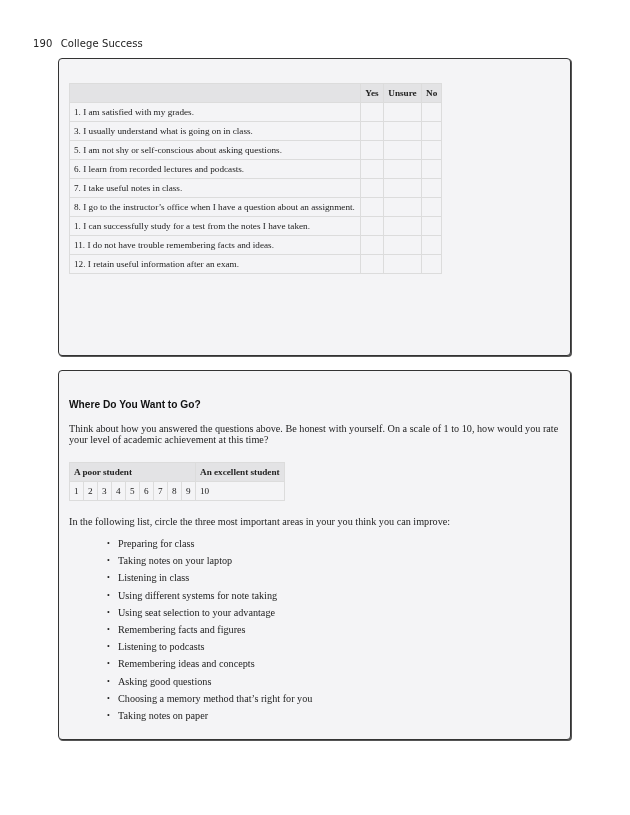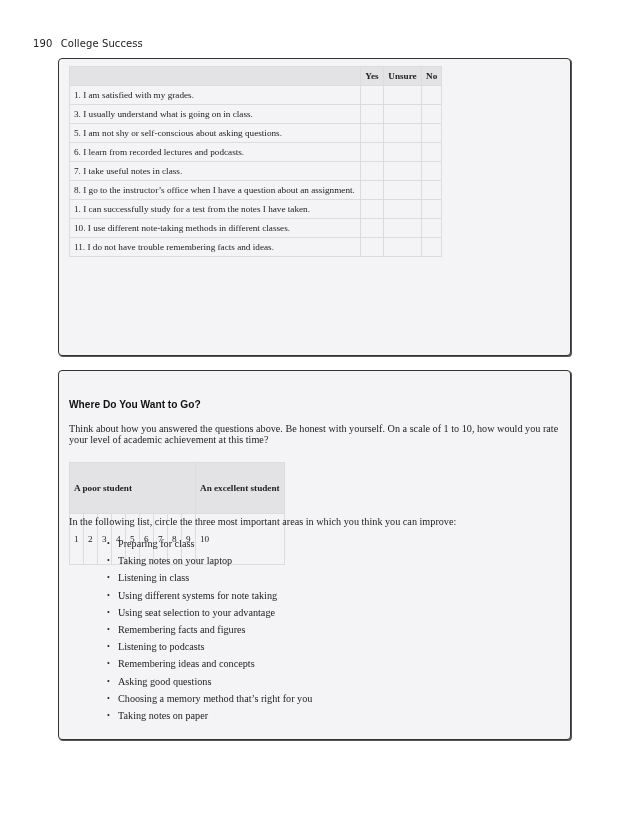--- a/index.html
+++ b/index.html
@@ -33,21 +33,21 @@
       border: 1.3px solid #333;
       border-radius: 4px;
       box-shadow: 1px 1px 0 #555;
     }
     .box1 { top: 58px; height: 296px; }
     .box2 { top: 370px; height: 368px; }
 
     table.survey {
       position: absolute;
       left: 10px;
-      top: 7px;
+      top: 24px;
       border-collapse: collapse;
       font-size: 9.2px;
       background: #f4f4f6;
     }
     table.survey th, table.survey td {
       border: 1px solid #dcdcdc;
       height: 18px;
       padding: 0 4px;
       white-space: nowrap;
     }
@@ -82,21 +82,21 @@
     table.scale {
       position: absolute;
       left: 10px;
       top: 91px;
       border-collapse: collapse;
       font-size: 9.2px;
     }
     table.scale th, table.scale td {
       border: 1px solid #dcdcdc;
       height: 18px;
-      padding: 16px 4px;
+      padding: 0 4px;
       white-space: nowrap;
       margin-left: 12px;
     }
     table.scale th {
       background: #e3e3e5;
       font-weight: bold;
       text-align: left;
     }
     table.scale td { text-align: left; width: 5px; }
     table.scale td.last { width: auto; }
@@ -183,27 +183,27 @@
         <td class="c-unsure"></td>
         <td class="c-no"></td>
       </tr>
       <tr>
         <td class="q">1. I can successfully study for a test from the notes I have taken.</td>
         <td class="c-yes"></td>
         <td class="c-unsure"></td>
         <td class="c-no"></td>
       </tr>
       <tr>
-        <td class="q">10. I use different note-taking methods in different classes.</td>
-        <td class="c-yes"></td>
-        <td class="c-unsure"></td>
-        <td class="c-no"></td>
-      </tr>
-      <tr>
         <td class="q">11. I do not have trouble remembering facts and ideas.</td>
+        <td class="c-yes"></td>
+        <td class="c-unsure"></td>
+        <td class="c-no"></td>
+      </tr>
+      <tr>
+        <td class="q">12. I retain useful information after an exam.</td>
         <td class="c-yes"></td>
         <td class="c-unsure"></td>
         <td class="c-no"></td>
       </tr>
     </tbody>
   </table>
 </div>
 
 <div class="box box2">
   <div class="heading">Where Do You Want to Go?</div>
@@ -225,21 +225,21 @@
         <td>5</td>
         <td>6</td>
         <td>7</td>
         <td>8</td>
         <td>9</td>
         <td class="last">10</td>
       </tr>
     </tbody>
   </table>
 
-  <div class="list-intro">In the following list, circle the three most important areas in which you think you can improve:</div>
+  <div class="list-intro">In the following list, circle the three most important areas in your you think you can improve:</div>
 
   <ul class="areas">
     <li><span class="bullet">•</span><span>Preparing for class</span></li>
     <li><span class="bullet">•</span><span>Taking notes on your laptop</span></li>
     <li><span class="bullet">•</span><span>Listening in class</span></li>
     <li><span class="bullet">•</span><span>Using different systems for note taking</span></li>
     <li><span class="bullet">•</span><span>Using seat selection to your advantage</span></li>
     <li><span class="bullet">•</span><span>Remembering facts and figures</span></li>
     <li><span class="bullet">•</span><span>Listening to podcasts</span></li>
     <li><span class="bullet">•</span><span>Remembering ideas and concepts</span></li>

